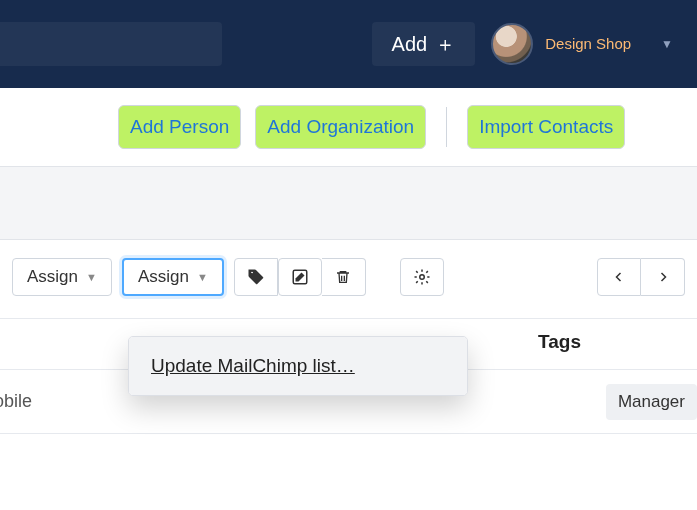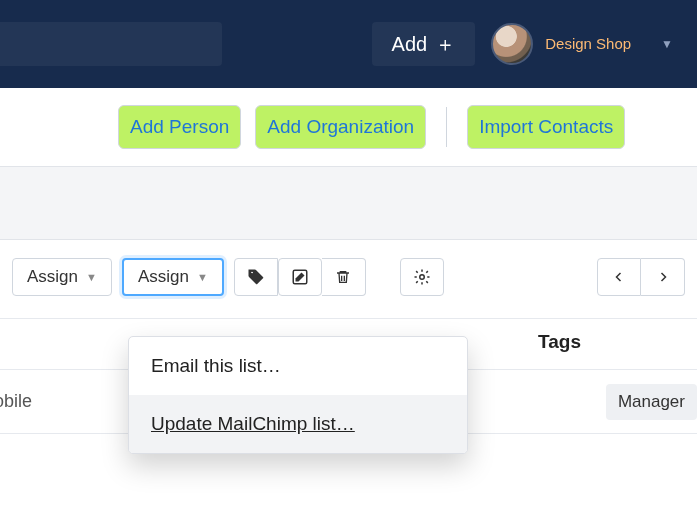--- a/index.html
+++ b/index.html
@@ -134,15 +134,14 @@
 </div>
 
 <div class="row">
   <span class="mobile">obile</span>
   <div class="tags-cell">
     <span class="tag">Manager</span>
   </div>
 </div>
 
 <div class="dropdown">
-  <div class="dd-item">Email this list…</div>
   <div class="dd-item hover">Update MailChimp list…</div>
 </div>
 
 </body></html>

